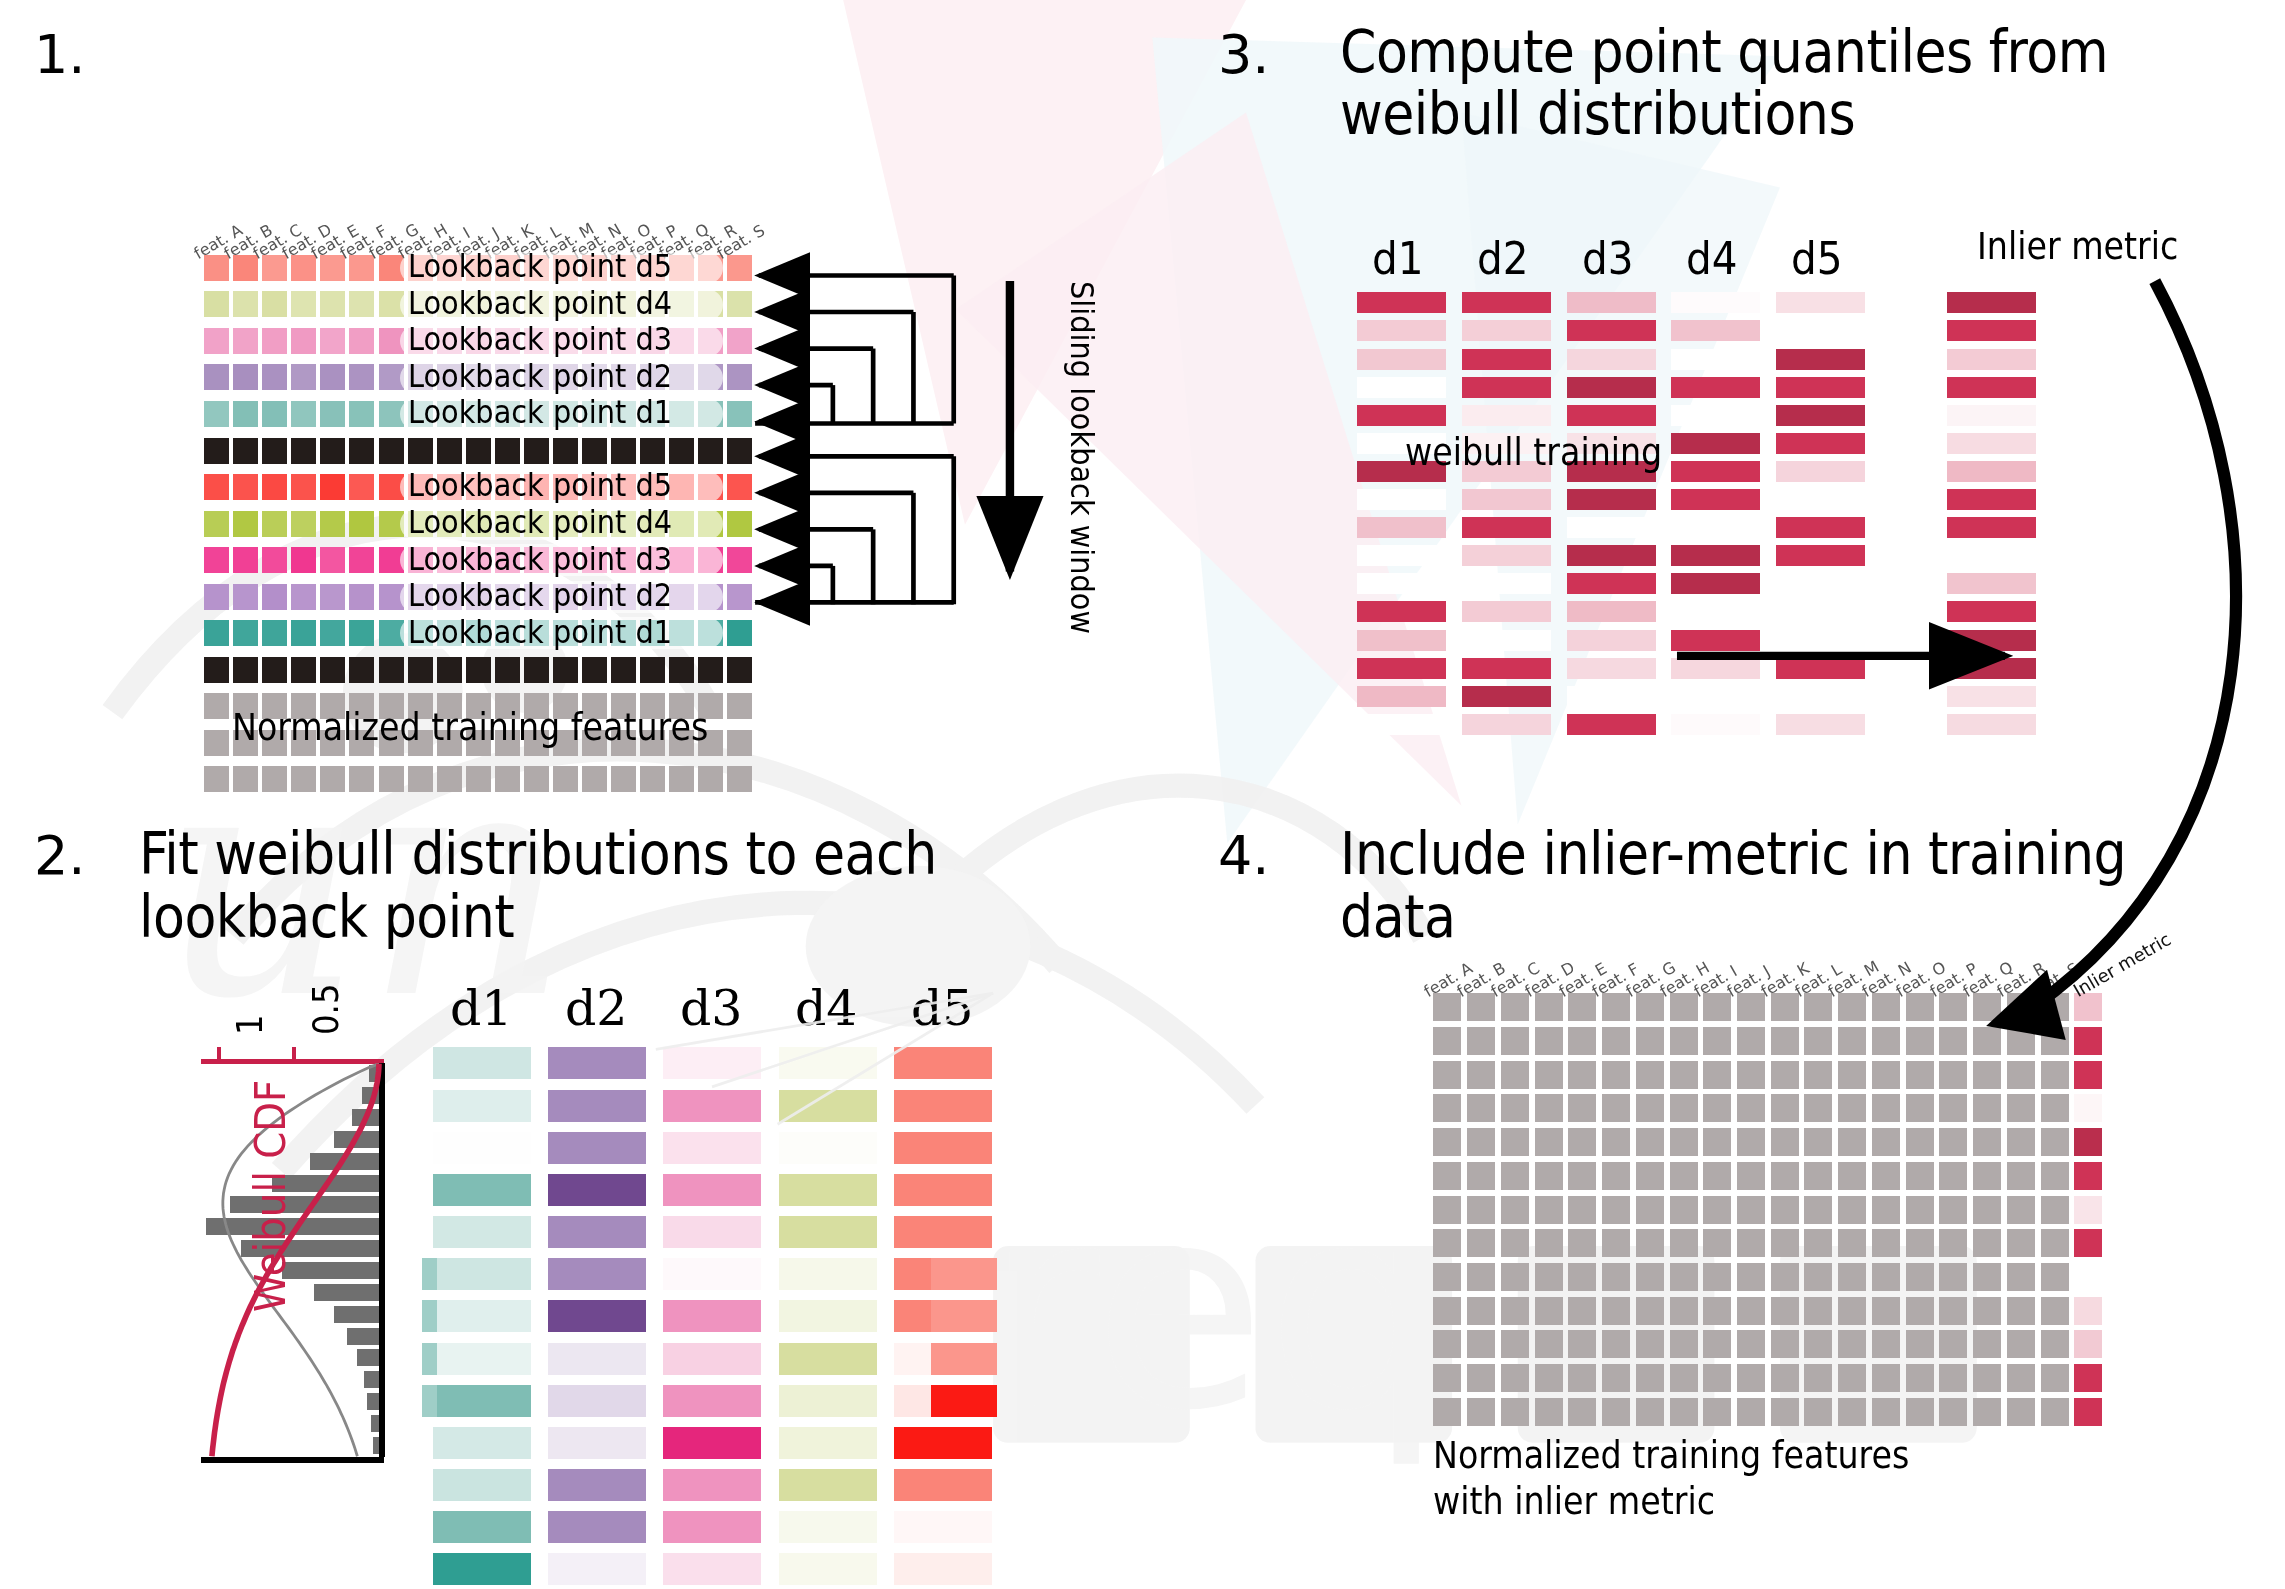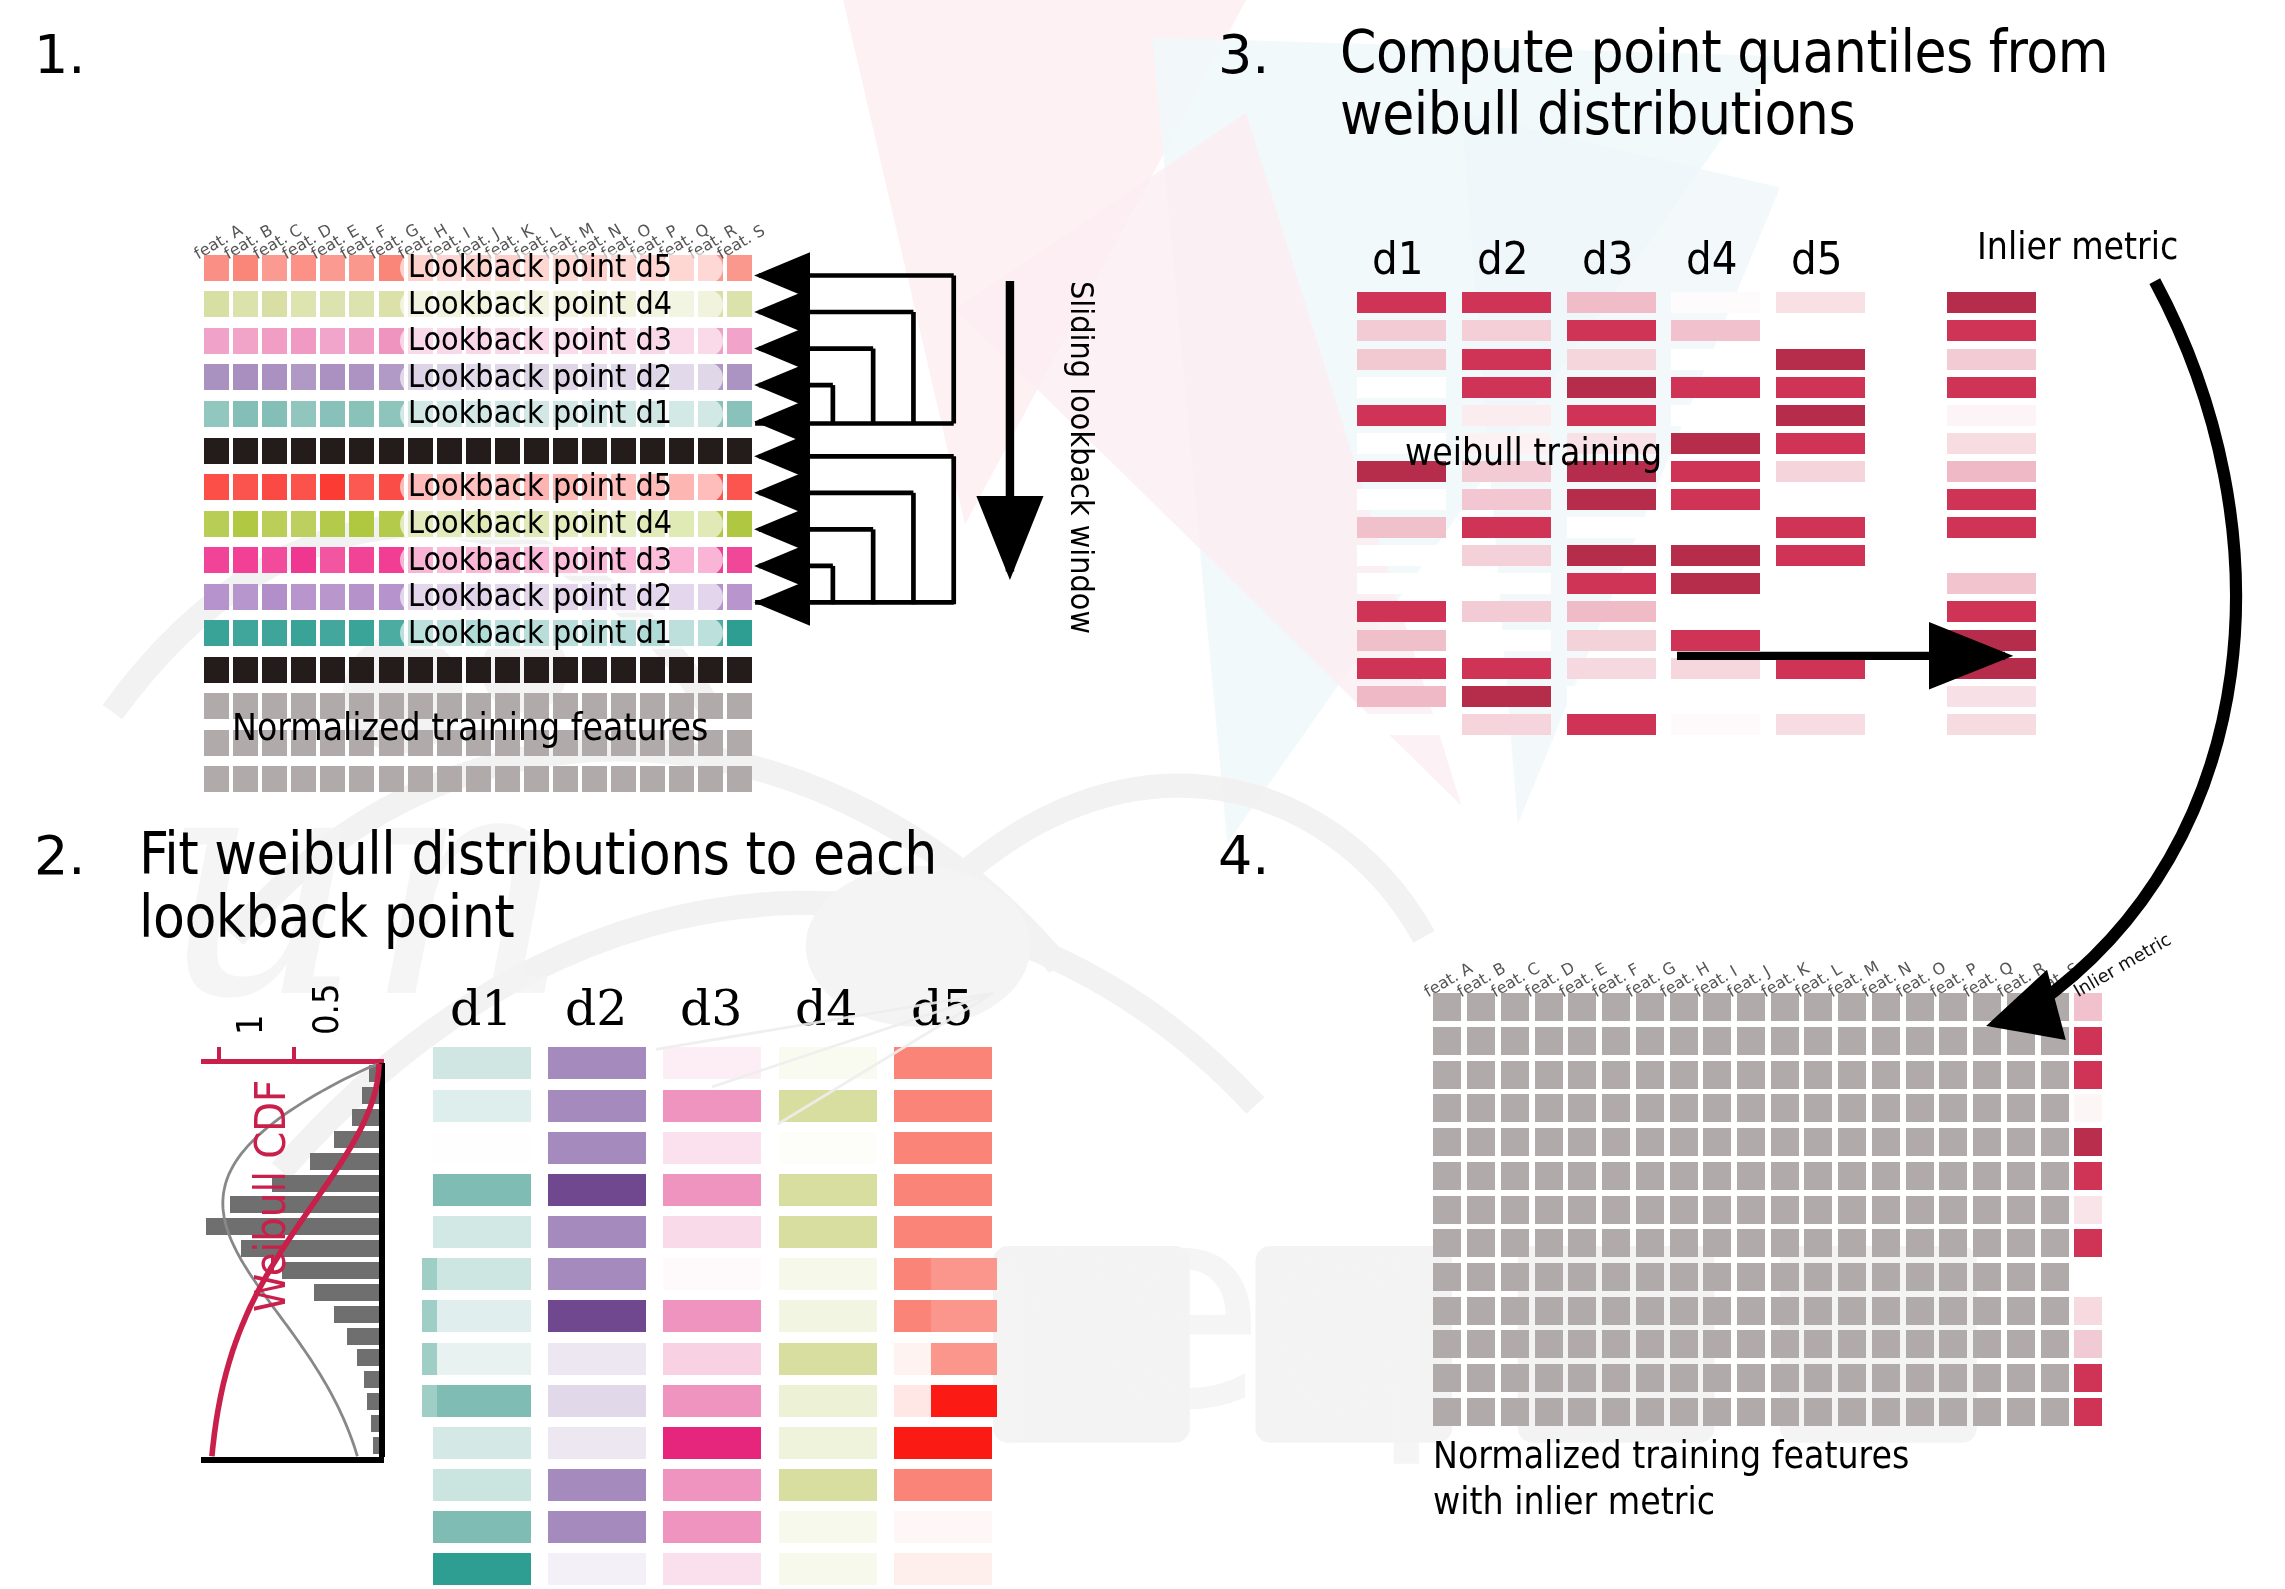--- a/index.html
+++ b/index.html
@@ -759,20 +759,22 @@
       <div class="cell" style="left:1947px;top:630px;width:89px;height:20.6px;background:rgb(182,45,76);"></div>
       <div class="cell" style="left:1947px;top:658px;width:89px;height:20.6px;background:rgb(182,45,76);"></div>
       <div class="cell" style="left:1947px;top:686px;width:89px;height:20.6px;background:rgb(248,225,230);"></div>
       <div class="cell" style="left:1947px;top:714px;width:89px;height:20.6px;background:rgb(246,219,225);"></div>
     </div>
   <div class="imlab" style="left:1977px;top:225px;">Inlier metric</div>
   <div class="overlaytxt" style="left:1405px;top:431px;">weibull training</div>
 
 
   <div class="num" style="left:1218px;top:824px;">4.</div>
+  <div class="htitle" style="left:1340px;top:823px;width:918px;">Include inlier-metric in training
+data</div>
 
   <div id="p4-featlabels">
       <div class="featlab" style="left:1430px;top:982px;">feat. A</div>
       <div class="featlab" style="left:1463px;top:982px;">feat. B</div>
       <div class="featlab" style="left:1497px;top:982px;">feat. C</div>
       <div class="featlab" style="left:1531px;top:982px;">feat. D</div>
       <div class="featlab" style="left:1565px;top:982px;">feat. E</div>
       <div class="featlab" style="left:1598px;top:982px;">feat. F</div>
       <div class="featlab" style="left:1632px;top:982px;">feat. G</div>
       <div class="featlab" style="left:1666px;top:982px;">feat. H</div>

